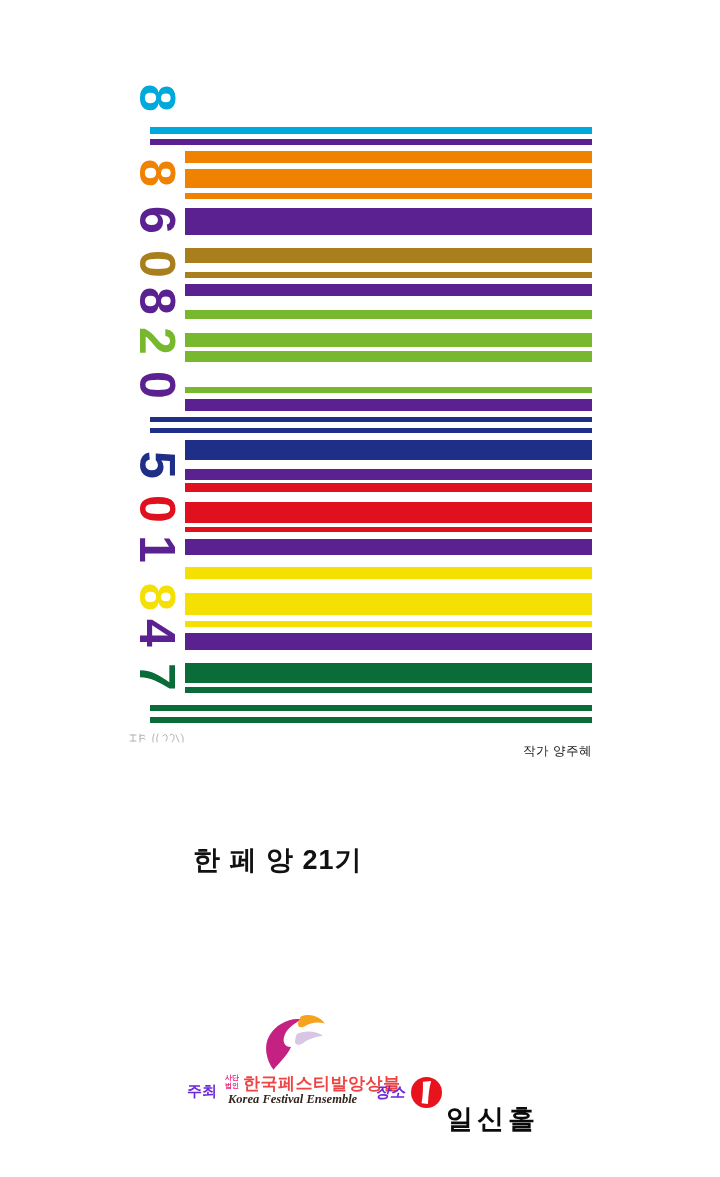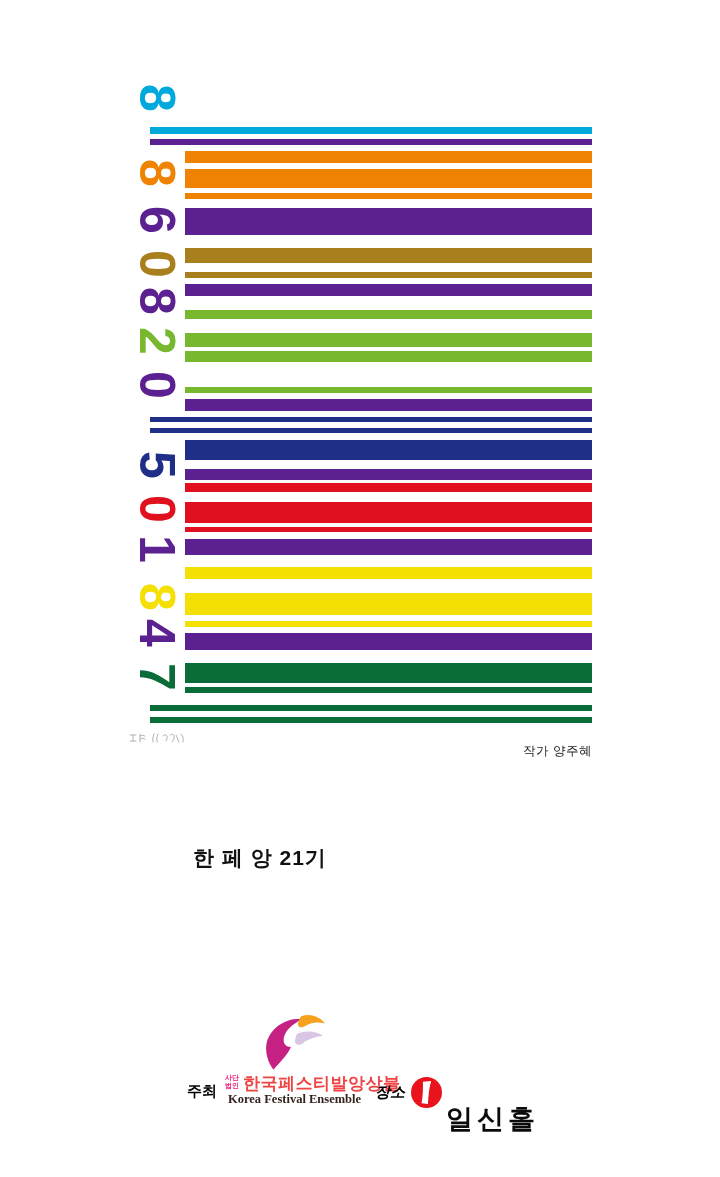--- a/index.html
+++ b/index.html
@@ -25,41 +25,41 @@
     font-size:12.5px;color:#1a1a1a;letter-spacing:0.5px;
   }
   .signature{position:absolute;left:128px;top:730px;}
   .title-en{
     position:absolute;left:192px;top:801px;
     font-family:"Liberation Serif", serif;
     font-weight:bold;font-size:37px;line-height:1;
   }
   .title-kr{
     position:absolute;left:193px;top:846px;
-    font-size:21px;font-weight:600;color:#111111;
+    font-size:27px;font-weight:600;color:#111111;
     letter-spacing:1px;line-height:1.1;text-align:center;
   }
   .footer-label{
-    position:absolute;font-size:15px;font-weight:600;color:#000000;
+    position:absolute;font-size:15px;font-weight:600;color:#6d28d9;
   }
   .host-label{left:187px;top:1082px;}
   .venue-label{left:375px;top:1083px;font-style:italic;}
   .assoc-small{
     position:absolute;left:225px;top:1074px;
     font-size:7px;line-height:8px;font-weight:bold;
     white-space:pre-line;
   }
   .org-kr{
     position:absolute;left:243px;top:1072px;
     font-size:17px;font-weight:800;letter-spacing:0.5px;
   }
   .org-en{
     position:absolute;left:228px;top:1092px;
     font-family:"Liberation Serif", serif;
-    font-size:12.5px;font-weight:bold;color:#33241e;
+    font-size:12.5px;font-weight:bold;color:#33241e;font-style:italic;
   }
   .swoosh{position:absolute;left:256px;top:1013px;}
   .venue-logo{position:absolute;left:411px;top:1077px;}
   .venue-name{
     position:absolute;left:446px;top:1077px;
     font-size:27px;font-weight:800;color:#0b0b0b;letter-spacing:4px;margin-top:24px;
   }
 </style>
 </head>
 <body>

